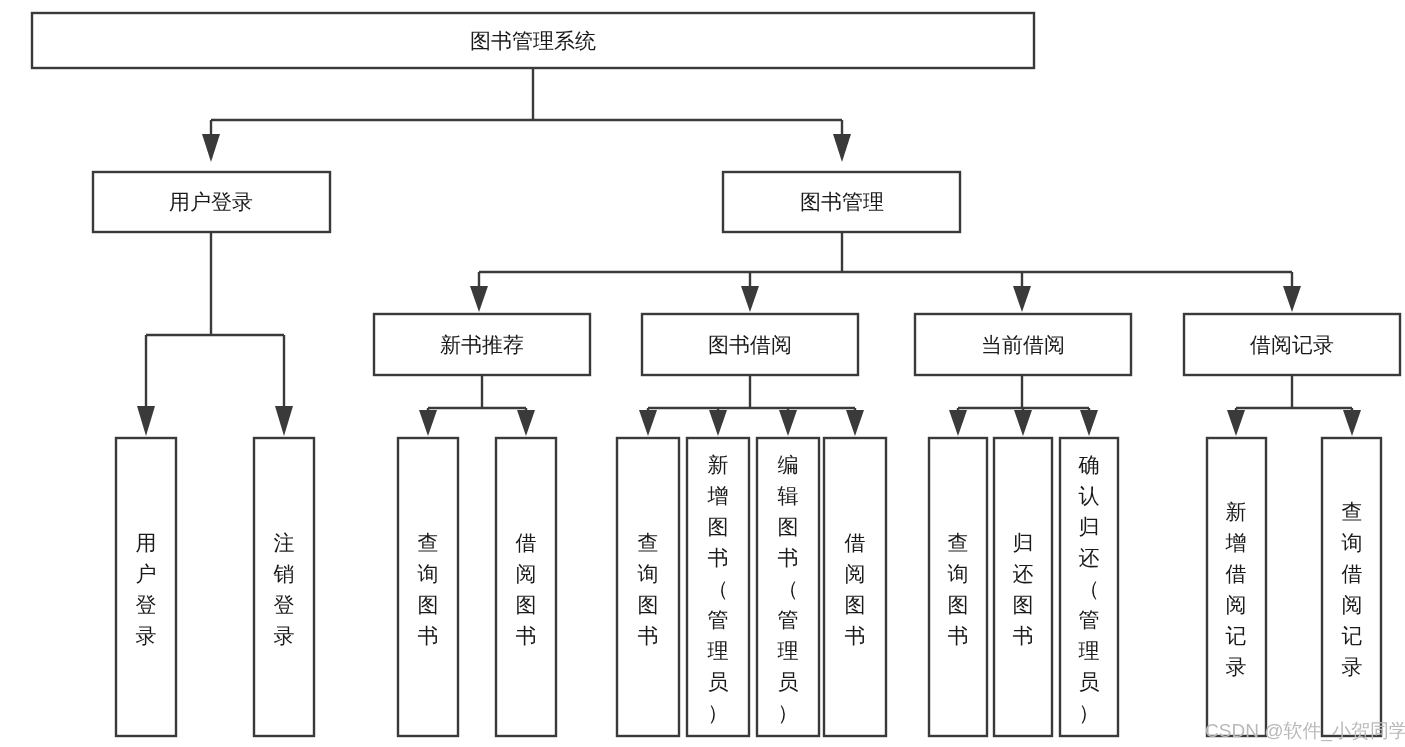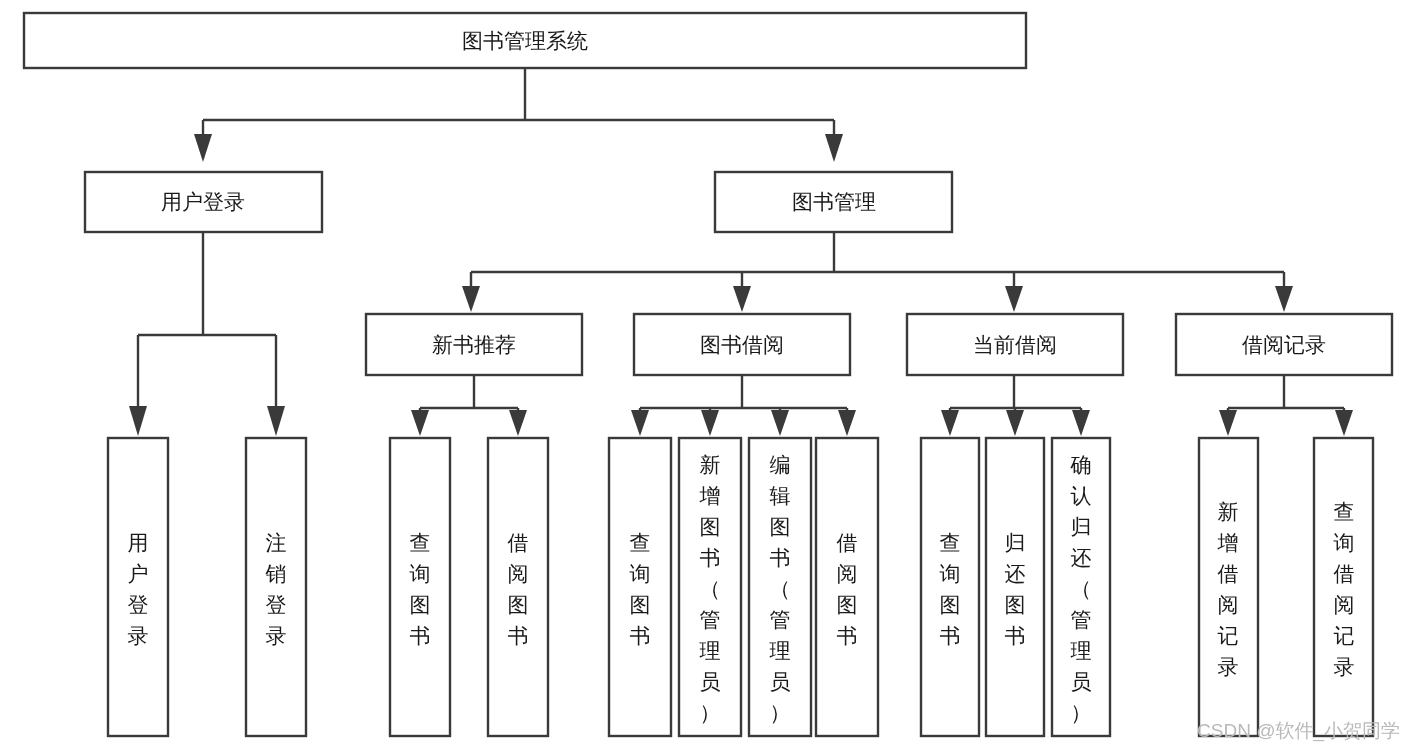--- a/index.html
+++ b/index.html
@@ -9,21 +9,21 @@
   }
   body {
     width: 1405px;
     height: 747px;
     font-family: "Liberation Sans", "DejaVu Sans", sans-serif;
     overflow: hidden;
     position: relative;
   }
   #diagram-root {
     position: absolute;
-    left: 4px;
+    left: 12px;
     top: 0;
     width: 1188px;
     height: 747px;
   }
   svg.flow {
     display: block;
     width: 1405px;
     height: 747px;
   }
   .node-rect {

